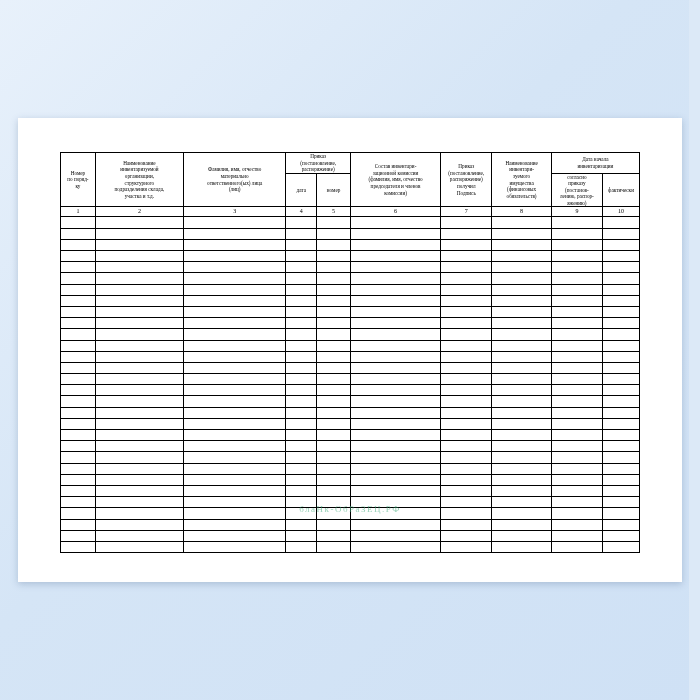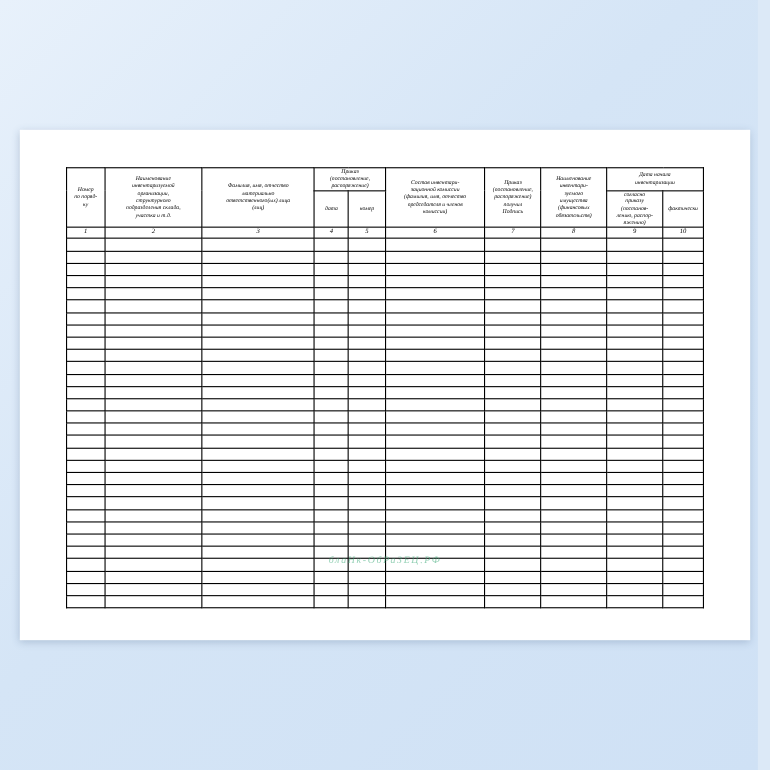--- a/index.html
+++ b/index.html
@@ -11,21 +11,20 @@
     height: 700px;
     background: #dce9f7;
     font-family: "Liberation Serif", serif;
     overflow: hidden;
   }
   .scene {
     position: relative;
     width: 689px;
     height: 700px;
     background: linear-gradient(135deg, #e8f1fb 0%, #d5e5f6 45%, #cfe1f5 100%);
-    font-style: italic;
   }
   .paper {
     position: absolute;
     left: 18px;
     top: 118px;
     width: 664px;
     height: 464px;
     background: #ffffff;
     box-shadow: 0 2px 7px rgba(60, 90, 130, 0.28);
   }

